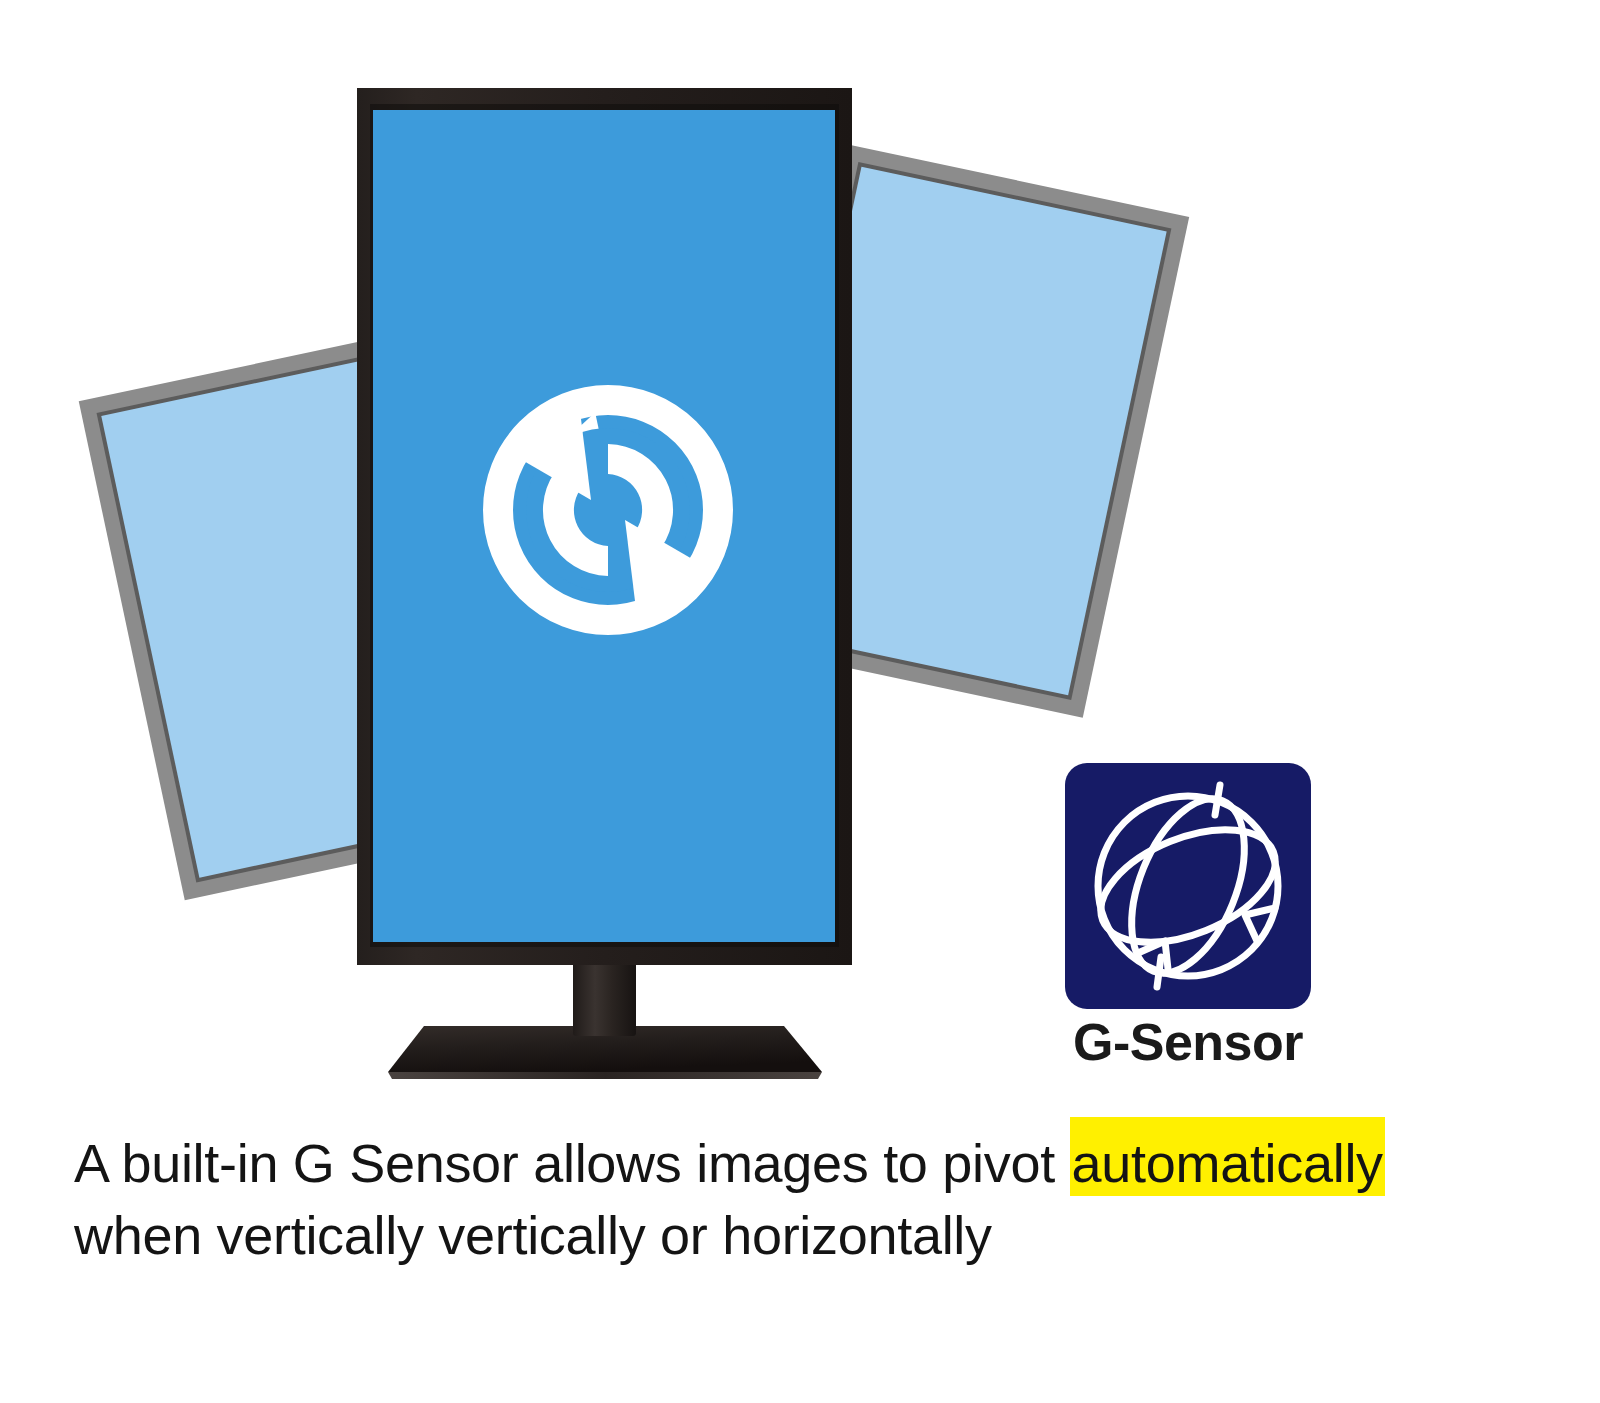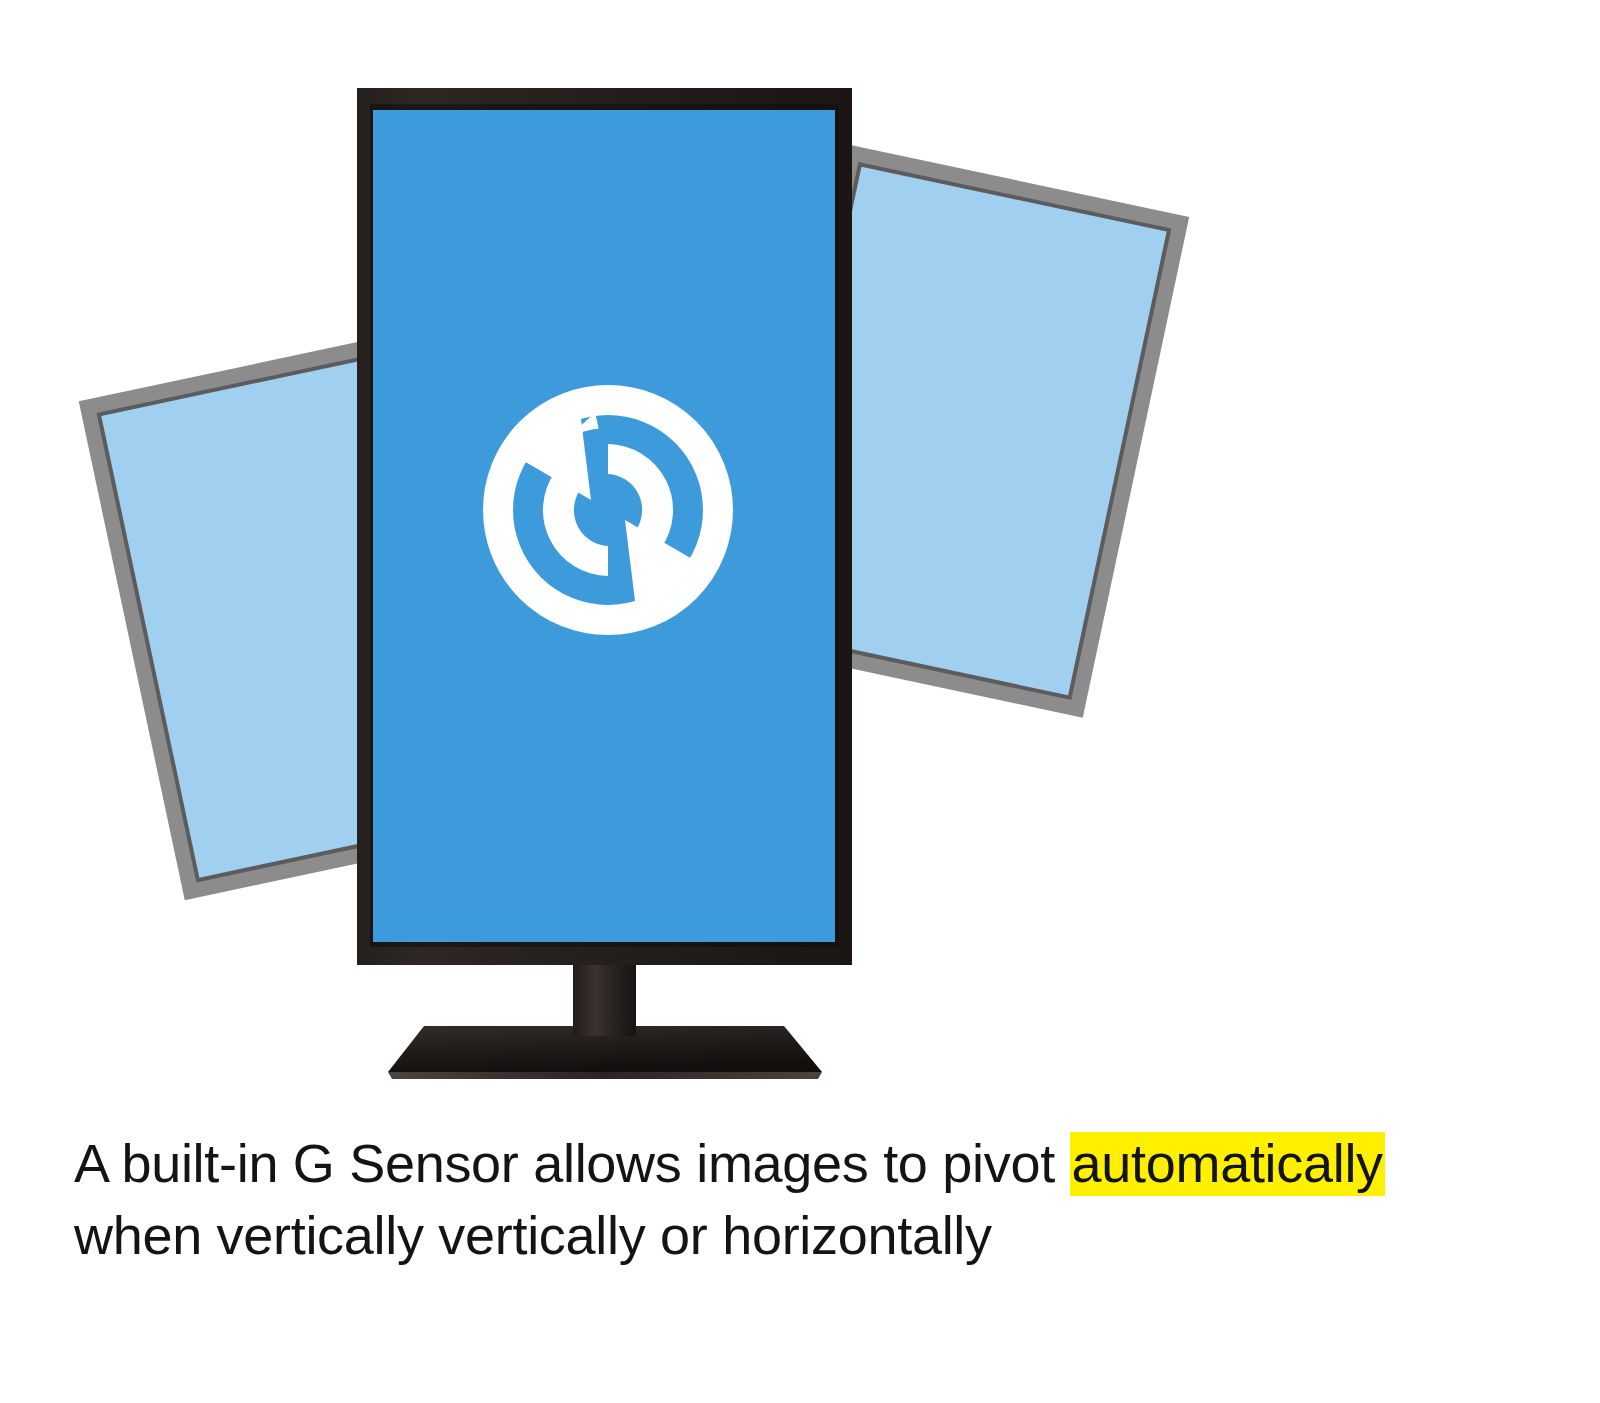--- a/index.html
+++ b/index.html
@@ -75,21 +75,21 @@
     line-height: 1.33;
     color: #141414;
     font-family: "Liberation Sans", sans-serif;
     letter-spacing: -0.3px;
   }
   #caption .line {
     white-space: nowrap;
   }
   .hl {
     background: #FFF000;
-    padding: 1px 2px 3px 2px;
+    padding: 16px 2px 3px 2px;
     color: #141414;
     margin-top: 32px;
   }
 </style>
 </head>
 <body>
 
 <div id="stage">
 
   <div id="illustration">
@@ -184,19 +184,42 @@
                    A 66 66 0 0 1 555 472
                    L 580 490
                    A 36 36 0 0 0 608 546 Z"></path>
 
           <path d="M 591 500 L 510 453 L 580 411 Z"></path>
         </g>
       </g>
     </svg>
   </div>
 
+  <div id="gsensor-block">
+    <div id="gsensor-badge">
+      <svg viewBox="0 0 246 246" xmlns="http://www.w3.org/2000/svg">
+        <g fill="none" stroke="#ffffff" stroke-width="7" stroke-linecap="round" stroke-linejoin="round">
+
+          <circle cx="123" cy="123" r="90"></circle>
+
+          <ellipse cx="123" cy="123" rx="48" ry="92" transform="rotate(22 123 123)"></ellipse>
+
+          <ellipse cx="123" cy="123" rx="92" ry="48" transform="rotate(-22 123 123)"></ellipse>
+
+          <path d="M 155 22 L 150 52"></path>
+
+          <path d="M 92 224 L 96 194"></path>
+
+          <path d="M 73 190 L 100 178 L 103 206"></path>
+
+          <path d="M 210 145 L 180 152 L 192 178"></path>
+        </g>
+      </svg>
+    </div>
+    <div id="gsensor-label">G-Sensor</div>
+  </div>
 
   <div id="caption">
     <div class="line"><span>A built-in G Sensor allows images to pivot </span><span class="hl">automatically</span></div>
     <div class="line">when vertically vertically or horizontally</div>
   </div>
 
 </div>
 
 </body></html>

